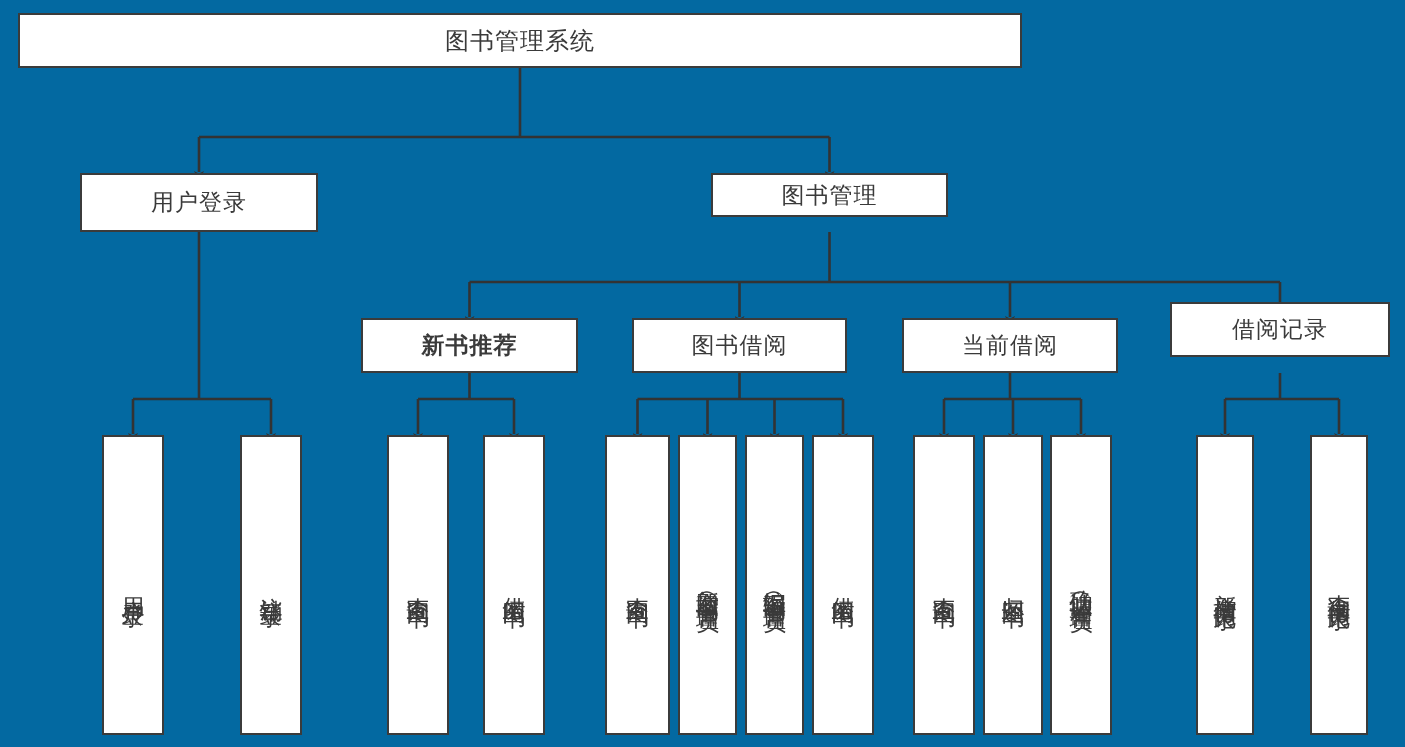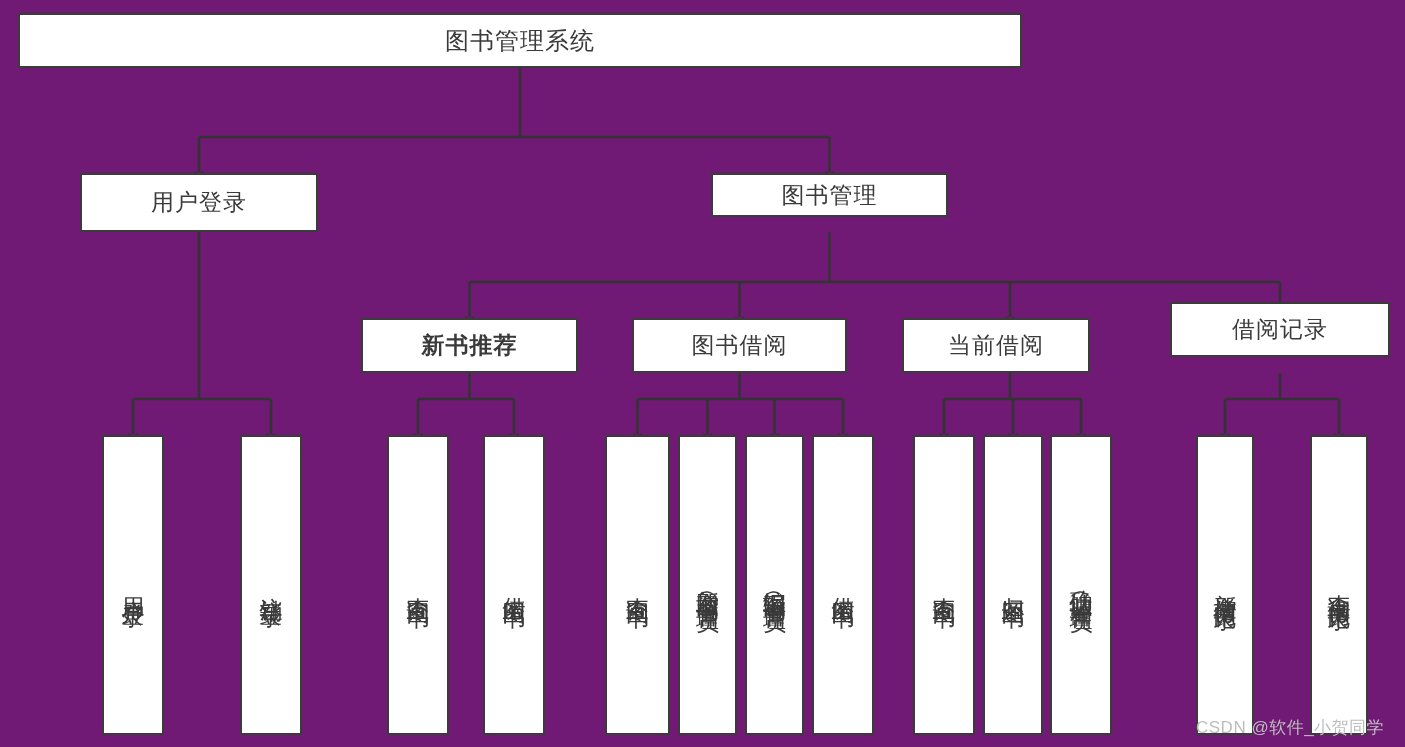--- a/index.html
+++ b/index.html
@@ -8,21 +8,21 @@
     background: #ffffff;
   }
   body {
     font-family: "Liberation Sans", "DejaVu Sans", sans-serif;
     color: #3a3a3a;
   }
   #canvas {
     position: relative;
     width: 1405px;
     height: 747px;
-    background: #701a75;
+    background: #0369a1;
     overflow: hidden;
   }
   svg.edges {
     position: absolute;
     left: 0;
     top: 0;
     width: 1405px;
     height: 747px;
     pointer-events: none;
   }
@@ -117,21 +117,21 @@
       </div>
       <div class="node horiz" style="left: 711px; top: 173px; width: 237px; height: 44px;">
         <span>图书管理</span>
       </div>
       <div class="node horiz" style="left: 361px; top: 318px; width: 217px; height: 55px; font-weight: bold;">
         <span>新书推荐</span>
       </div>
       <div class="node horiz" style="left: 632px; top: 318px; width: 215px; height: 55px; text-align: center;">
         <span>图书借阅</span>
       </div>
-      <div class="node horiz" style="left: 902px; top: 318px; width: 188px; height: 55px;">
+      <div class="node horiz" style="left: 902px; top: 318px; width: 216px; height: 55px;">
         <span>当前借阅</span>
       </div>
       <div class="node horiz" style="left: 1170px; top: 302px; width: 220px; height: 55px;">
         <span>借阅记录</span>
       </div>
       <div class="node vert" style="left: 102px; top: 435px; width: 62px; height: 300px;">
         <span class="vtext">用户登录</span>
       </div>
       <div class="node vert" style="left: 240px; top: 435px; width: 62px; height: 300px;">
         <span class="vtext">注销登录</span>
@@ -163,14 +163,13 @@
       <div class="node vert" style="left: 1050px; top: 435px; width: 62px; height: 300px;">
         <span class="vtext">确认归还（管理员）</span>
       </div>
       <div class="node vert" style="left: 1196px; top: 435px; width: 58px; height: 300px;">
         <span class="vtext">新增借阅记录</span>
       </div>
       <div class="node vert" style="left: 1310px; top: 435px; width: 58px; height: 300px;">
         <span class="vtext">查询借阅记录</span>
       </div>
     </div>
-  <div class="watermark" style="left: 1196px; top: 716px;">CSDN @软件_小贺同学</div>
 </div>
 
 </body></html>

